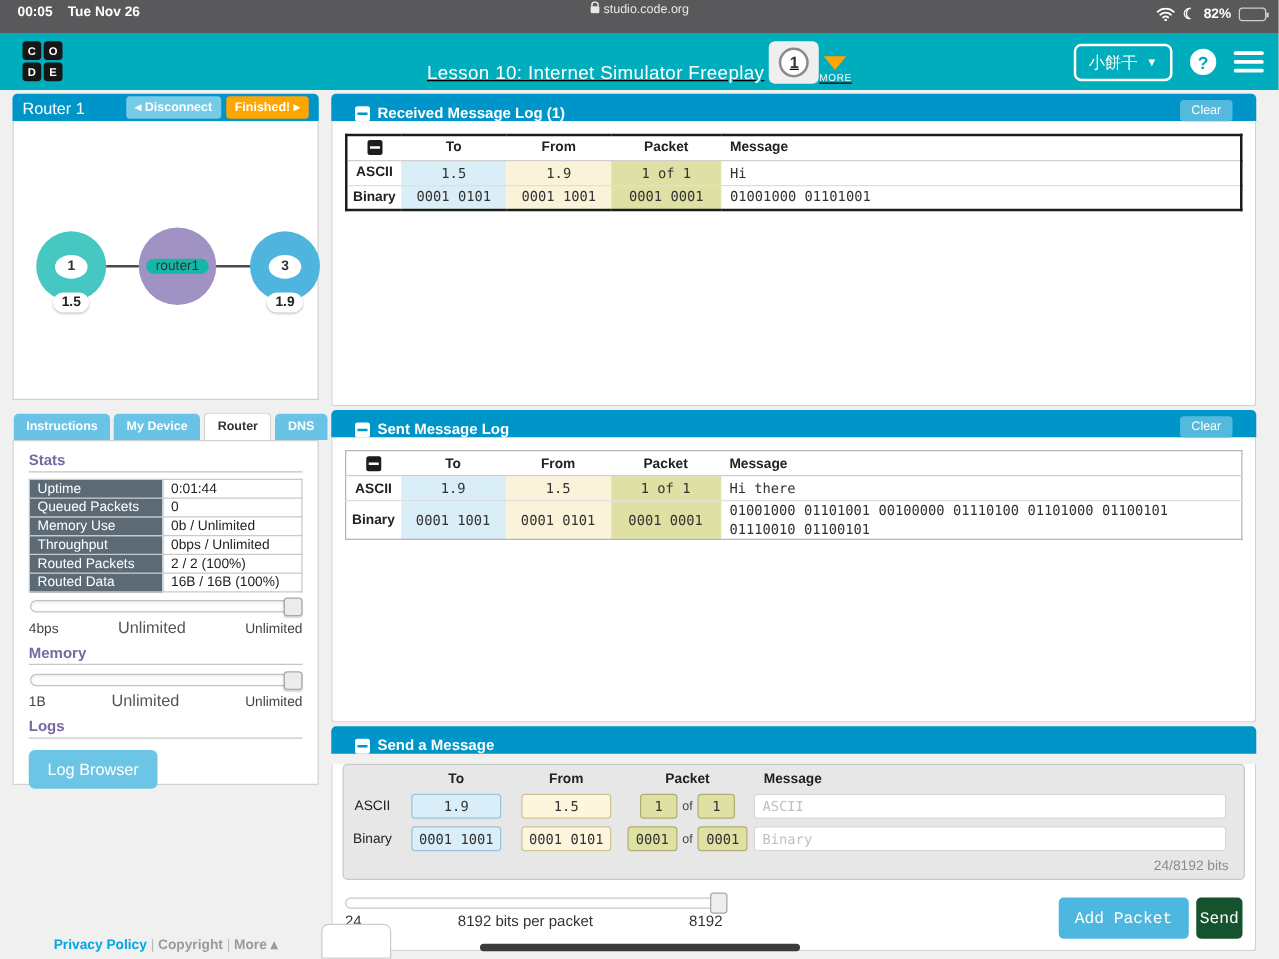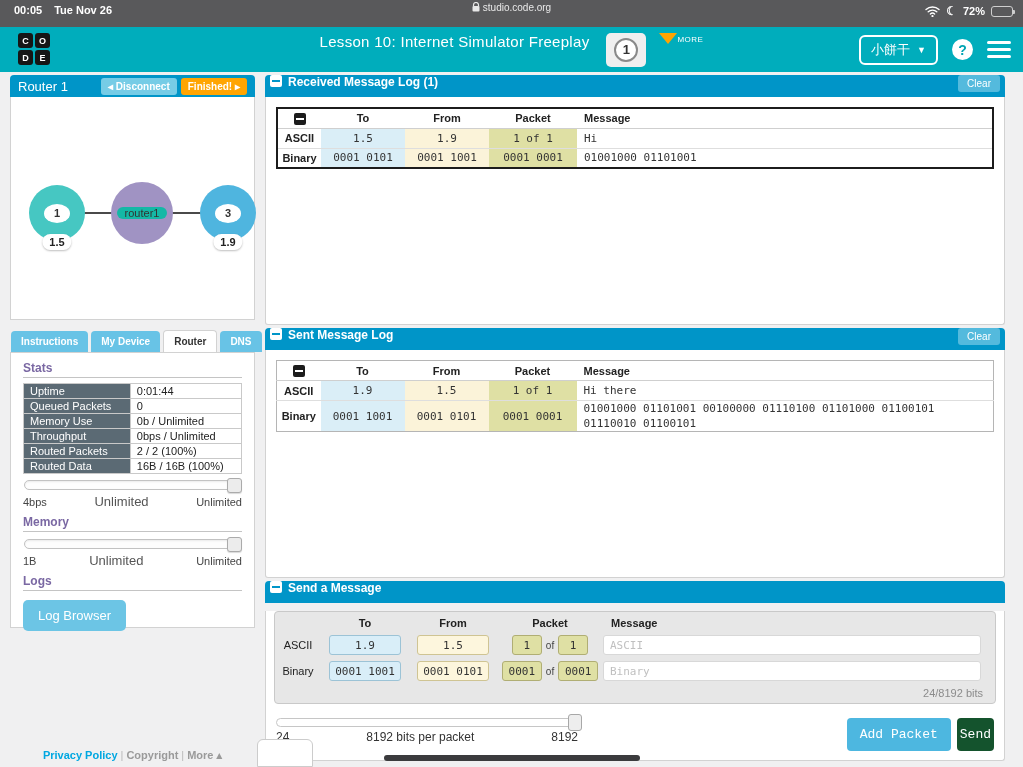--- a/index.html
+++ b/index.html
@@ -16,36 +16,36 @@
   .sb-right { right:10px; top:5px; display:flex; align-items:center; gap:6px; font-size:11px; font-weight:bold; }
   .moon { font-size:12px; line-height:10px; }
   .battery { width:22px; height:11px; border:1px solid #cfcfcf; border-radius:3px; position:relative; padding:1px; }
   .battery .fill { height:100%; width:82%; background:#fff; border-radius:1px; }
   .battery .tip { position:absolute; right:-3px; top:3px; width:2px; height:4px; background:#cfcfcf; border-radius:0 1px 1px 0; }
 
   
   .appbar { left:0; top:27px; width:1023px; height:45px; background:#00adbc; display:flex; align-items:center; }
   .logo { position:absolute; left:18px; top:6px; display:grid; grid-template-columns:15px 15px; grid-gap:2px; }
   .logo span { width:15px; height:15px; background:#161616; color:#fff; border-radius:3px; font-size:9px; font-weight:bold; display:flex; align-items:center; justify-content:center; }
-  .appbar-center { position:absolute; left:0; right:0; display:flex; align-items:flex-start; justify-content:center; gap:17px; }
+  .appbar-center { position:absolute; left:0; right:0; display:flex; align-items:flex-end; justify-content:center; gap:4px;text-decoration:underline; }
   .lesson-title { color:#fff; font-size:15px; letter-spacing:.3px; }
   .stage-box { width:40px; height:34px; background:#efefef; border-radius:5px; display:flex; align-items:center; justify-content:center; }
   .stage-circle { width:24px; height:24px; background:#fff; border:2px solid #8a8a8a; border-radius:50%; color:#333; font-size:13px; font-weight:bold; display:flex; align-items:center; justify-content:center; }
-  .more-wrap { display:flex; flex-direction:row; align-items:center; margin-left:-4px; }
+  .more-wrap { display:flex; flex-direction:column; align-items:center; margin-left:-4px; }
   .more-tri { width:0; height:0; border-left:9px solid transparent; border-right:9px solid transparent; border-top:11px solid #ffa400; }
   .more-label { color:#fff; font-size:8px; letter-spacing:.5px; margin-top:2px; }
   .appbar-right { position:absolute; right:12px; top:0; height:45px; display:flex; align-items:center; gap:14px; }
   .user-btn { border:2px solid #fff; border-radius:6px; color:#fff; background:transparent; font-size:13px; padding:4px 10px; display:flex; align-items:center; gap:7px; font-family:"Liberation Sans",sans-serif; }
   .user-caret { font-size:9px; }
   .help-btn { width:21px; height:21px; border-radius:50%; background:#fff; color:#00a4b2; font-weight:bold; font-size:14px; display:flex; align-items:center; justify-content:center; }
   .hamburger { display:flex; flex-direction:column; gap:4px; }
   .hamburger i { width:24px; height:3px; background:#fff; border-radius:2px; }
 
   
-  .panel-header { height:22px; background:#0095c8; border-radius:4px 4px 0 0; display:flex; align-items:flex-start; padding:0 5px; }
+  .panel-header { height:22px; background:#0095c8; border-radius:4px 4px 0 0; display:flex; align-items:flex-end; padding:0 19px; }
   .collapse-icon { width:12px; height:12px; background:#fff; border-radius:2px; position:relative; flex:0 0 auto; }
   .collapse-icon::after { content:""; position:absolute; left:2px; top:5px; width:8px; height:2px; background:#0095c8; }
   .panel-title { color:#fff; font-weight:bold; font-size:12px; margin-left:6px; white-space:nowrap; }
   .clear-btn { margin-left:auto; background:#54badd; color:#fff; border:none; border-radius:3px; font-size:10px; padding:3px 9px; font-family:"Liberation Sans",sans-serif; }
   .panel-body { background:#fff; border:1px solid #d2d2d2; border-top:none; border-radius:0 0 3px 3px; }
 
   
   .left-col { left:10px; top:75px; width:245px; }
   .router-header { background:#0095c8; border-radius:4px 4px 0 0; height:22px; display:flex; align-items:center; padding:0 8px; gap:4px; }
   .router-title { color:#fff; font-weight:normal; font-size:13px; margin-right:auto; }
@@ -146,21 +146,21 @@
       </svg><span>studio.code.org</span>
   </div>
   <div class="abs sb-right">
     <svg width="15" height="11" viewBox="0 0 15 11">
         <path d="M1 3.5a9.5 9.5 0 0113 0" fill="none" stroke="#fff" stroke-width="1.4" stroke-linecap="round"></path>
         <path d="M3.2 5.8a6.3 6.3 0 018.6 0" fill="none" stroke="#fff" stroke-width="1.4" stroke-linecap="round"></path>
         <path d="M5.4 8a3.2 3.2 0 014.2 0" fill="none" stroke="#fff" stroke-width="1.4" stroke-linecap="round"></path>
         <circle cx="7.5" cy="10" r="1.1" fill="#fff"></circle>
       </svg>
     <span class="moon">☾</span>
-    <span>72%</span>
+    <span>82%</span>
     <span class="battery"><span class="fill"></span><span class="tip"></span></span>
   </div>
 </div>
 
 <div class="abs appbar">
   <div class="logo">
     <span>C</span>
     <span>O</span>
     <span>D</span>
     <span>E</span>

